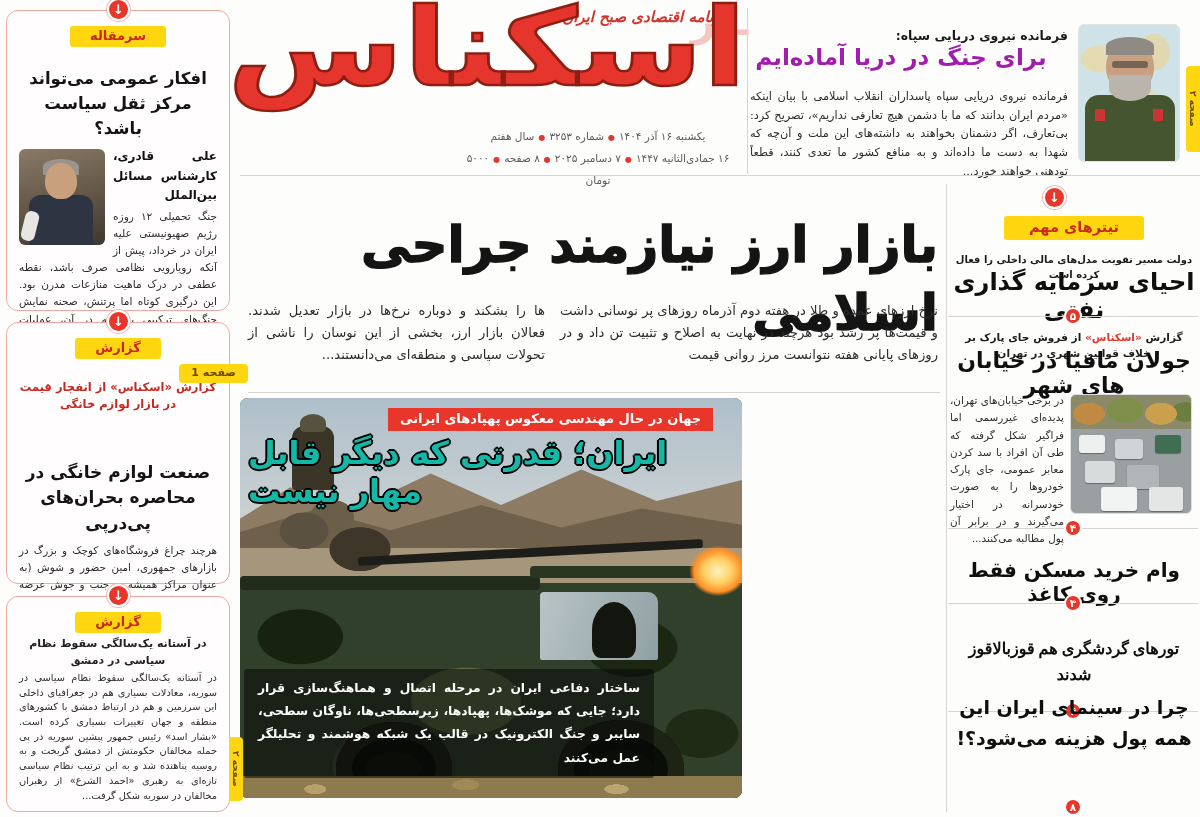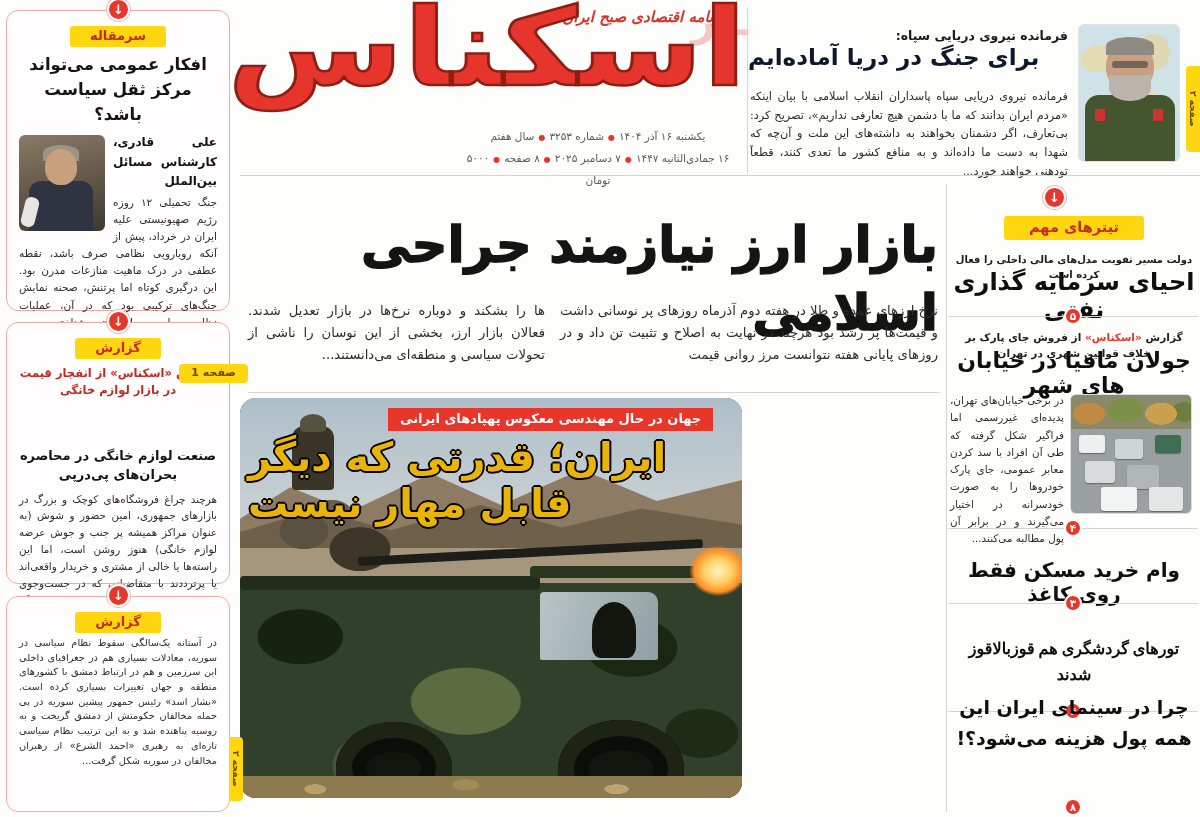--- a/index.html
+++ b/index.html
@@ -33,21 +33,21 @@
           justify-content:center; border:2px solid #fff; }
   .ytab { position:absolute; background:#ffd60f; color:#6b4a00; font-size:9px; font-weight:bold;
           writing-mode:vertical-rl; text-align:center; border-radius:4px 0 0 4px; padding:4px 2px;
           letter-spacing:1px; }
   .sq { font-size:8px; margin-left:4px; }
 
   
   .lbox { position:absolute; left:6px; width:224px; background:#fffdfd;
           border:1.5px solid #f0a9a2; border-radius:12px; padding:14px 12px 8px; }
   .lbox .circ { position:absolute; top:-13px; right:calc(50% - 12px); }
-  .lbox .tagwrap { text-align:center; margin-bottom:6px; }
+  .lbox .tagwrap { text-align:center; margin-bottom:20px; }
   .lkick { color:#c22a22; font-size:11.5px; font-weight:bold; text-align:center;
            line-height:1.5; margin-bottom:2px; }
   .lkickdark { color:#222; font-size:11px; font-weight:bold; text-align:center;
                line-height:1.5; margin-bottom:2px; }
   .lhead { color:#141414; font-size:16.5px; font-weight:bold; text-align:center;
            line-height:1.5; margin-bottom:6px; }
   .lbody { font-size:10.6px; color:#2b2b2b; line-height:1.62; text-align:justify; }
   .lauthor { display:block; font-size:12px; color:#111; margin-bottom:2px; }
   .lfoot { color:#e5352c; font-size:11px; font-weight:bold; text-align:center; margin-top:7px; }
 
@@ -60,22 +60,22 @@
   .edphoto .hair { top:10px; left:24px; width:36px; height:16px; border-radius:50% 50% 0 0;
                    background:#9b948c; }
   .edphoto .torso { top:46px; left:10px; width:64px; height:50px; border-radius:12px 12px 0 0;
                     background:#2e3442; }
   .edphoto .mic { top:62px; left:4px; width:14px; height:30px; border-radius:6px;
                   background:#e8e6e2; transform:rotate(14deg); }
 
   
   .navy-kick { position:absolute; top:28px; right:132px; font-size:12.5px; font-weight:bold;
                color:#1a1a1a; }
-  .navy-head { position:absolute; top:44px; right:132px; width:320px; font-size:23px;
-               font-weight:bold; color:#0f172a; text-align:left; }
+  .navy-head { position:absolute; top:44px; right:139px; width:320px; font-size:23px;
+               font-weight:bold; color:#a21caf; text-align:center; }
   .navy-body { position:absolute; top:88px; right:132px; width:318px; font-size:11.3px;
                color:#2b2b2b; line-height:1.65; text-align:justify; }
   .cmdphoto { position:absolute; top:24px; right:20px; width:102px; height:138px;
               background:#cfe2e8; border:1px solid #e2e2e2; }
   .cmdphoto .map { top:0; left:0; right:0; bottom:0; background:
       radial-gradient(30px 22px at 20% 25%, #e9daa6 0 60%, transparent 62%),
       radial-gradient(26px 30px at 75% 20%, #e4d6a2 0 60%, transparent 62%),
       radial-gradient(34px 20px at 60% 55%, #e9dcae 0 55%, transparent 60%); opacity:.8; }
   .cmdphoto .head { top:16px; left:27px; width:48px; height:52px; border-radius:48%;
                     background:#c89f80; }
@@ -96,21 +96,21 @@
   .main-head { position:absolute; top:212px; right:262px; width:688px; text-align:right;
                font-size:50px; font-weight:bold; color:#141414; -webkit-text-stroke:1.4px #141414;
                letter-spacing:-1px; line-height:1.35; }
   .main-body { position:absolute; top:300px; font-size:13.2px; color:#2b2b2b; line-height:1.68;
                text-align:justify; }
   .tab3 { position:absolute; top:364px; right:952px; writing-mode:horizontal-tb;
           border-radius:4px; padding:2px 12px 4px; font-size:11px; }
 
   
   .mphoto { position:absolute; top:398px; right:458px; width:502px; height:400px;
-            border-radius:16px; overflow:hidden; background:#3a4630; }
+            border-radius:8px; overflow:hidden; background:#3a4630; }
   .mphoto i { position:absolute; display:block; }
   .sky { top:0; left:0; right:0; height:128px; background:linear-gradient(#aebfca,#ccd2d3); }
   .mtn1 { top:42px; left:0; right:0; height:105px; background:#8d7c63;
           clip-path:polygon(0 75%,10% 45%,22% 68%,38% 32%,52% 62%,68% 28%,83% 58%,100% 38%,100% 100%,0 100%); }
   .mtn2 { top:80px; left:0; right:0; height:90px; background:#6f604b;
           clip-path:polygon(0 60%,15% 35%,30% 58%,48% 30%,64% 55%,80% 34%,100% 52%,100% 100%,0 100%); }
   .band { top:150px; left:0; right:0; height:50px; background:#a5967c; }
   .truck { top:185px; left:0; right:0; bottom:0; background:
       radial-gradient(70px 45px at 12% 25%, #18230f 0 60%, transparent 62%),
       radial-gradient(90px 55px at 45% 55%, #5c6b40 0 60%, transparent 62%),
@@ -139,22 +139,22 @@
   .wheel1 { bottom:-16px; left:96px; width:116px; height:92px; border-radius:50%; background:#11150d;
             box-shadow:inset 0 0 0 16px #1d2315, inset 0 0 0 30px #0b0e08; }
   .wheel2 { bottom:-20px; left:318px; width:126px; height:98px; border-radius:50%; background:#11150d;
             box-shadow:inset 0 0 0 16px #1d2315, inset 0 0 0 30px #0b0e08; }
   .grass { bottom:0; left:0; right:0; height:22px; background:
       radial-gradient(18px 8px at 15% 60%, #b7a06a 0 60%, transparent 62%),
       radial-gradient(22px 9px at 45% 40%, #a08a55 0 60%, transparent 62%),
       radial-gradient(20px 8px at 75% 60%, #baa470 0 60%, transparent 62%), #8d7a4e; }
   .redlabel { position:absolute; top:10px; left:148px; background:#e8362b; color:#fff;
               font-size:13px; font-weight:bold; padding:3px 12px 5px; }
-  .mhead { position:absolute; top:36px; left:8px; right:8px; text-align:left; color:#eab308;
-           font-size:40px; font-weight:bold; direction:rtl;
+  .mhead { position:absolute; top:36px; left:8px; right:8px; text-align:left; color:#14b8a6;
+           font-size:32px; font-weight:bold; direction:rtl;
            text-shadow:-2px 0 #000,2px 0 #000,0 -2px #000,0 2px #000,
                        -1px -1px #000,1px 1px #000,-1px 1px #000,1px -1px #000; }
   .mcap { position:absolute; bottom:20px; left:4px; right:88px; background:rgba(8,8,8,.55);
           color:#fff; font-size:12.3px; font-weight:bold; line-height:1.9; text-align:justify;
           padding:8px 14px; border-radius:3px; }
 
   
   .hl-arrow { position:absolute; top:186px; right:134px; }
   .hl-pill { position:absolute; top:216px; right:56px; width:140px; text-align:center;
              font-size:14.5px; padding:3px 0 5px; }
@@ -231,32 +231,33 @@
       <span class="sq">■</span><span>صفحه ۲ را بخوانید</span>
     </div>
   </section>
 
   <section class="lbox" style="top:322px; height:262px;">
     <div class="circ">
         <span>↓</span>
       </div>
     <div class="tagwrap"><span class="pill">گزارش</span></div>
     <div class="lkick">گزارش «اسکناس» از انفجار قیمت در بازار لوازم خانگی</div>
-    <h3 class="lhead" style="font-size:13px;margin-top:46px;">صنعت لوازم خانگی در محاصره بحران‌های پی‌درپی</h3>
+    <h3 class="lhead" style="font-size:17px;margin-top:46px;">صنعت لوازم خانگی در محاصره بحران‌های پی‌درپی</h3>
     <div class="lbody" style="font-size:10.4px;">هرچند چراغ فروشگاه‌های کوچک و بزرگ در بازارهای جمهوری، امین حضور و شوش (به عنوان مراکز همیشه پر جنب و جوش عرضه لوازم خانگی) هنوز روشن است، اما این راسته‌ها یا خالی از مشتری و خریدار واقعی‌اند یا پرترددند با متقاضیانی که در جست‌وجوی کالاهایی متناسب با قدرت جیبشان بازار را گز می‌کنند...</div>
     <div class="lfoot">
       <span class="sq">■</span><span>صفحه ۶ را بخوانید</span>
     </div>
   </section>
 
   <section class="lbox" style="top:596px; height:216px;">
     <div class="circ">
         <span>↓</span>
       </div>
     <div class="tagwrap" style="margin-bottom:3px;"><span class="pill">گزارش</span></div>
+    <div class="lkickdark">در آستانه یک‌سالگی سقوط نظام سیاسی در دمشق</div>
     <div class="lbody" style="font-size:9.8px; line-height:1.5;">در آستانه یک‌سالگی سقوط نظام سیاسی در سوریه، معادلات بسیاری هم در جغرافیای داخلی این سرزمین و هم در ارتباط دمشق با کشورهای منطقه و جهان تغییرات بسیاری کرده است. «بشار اسد» رئیس جمهور پیشین سوریه در پی حمله مخالفان حکومتش از دمشق گریخت و به روسیه پناهنده شد و به این ترتیب نظام سیاسی تازه‌ای به رهبری «احمد الشرع» از رهبران مخالفان در سوریه شکل گرفت...</div>
 
   </section>
 
   <h1 class="main-head">بازار ارز نیازمند جراحی اسلامی</h1>
   <div class="main-body" style="right:655px; width:297px;">ها را بشکند و دوباره نرخ‌ها در بازار تعدیل شدند. فعالان بازار ارز، بخشی از این نوسان را ناشی از تحولات سیاسی و منطقه‌ای می‌دانستند...</div>
   <div class="main-body" style="right:262px; width:378px;">نرخ ارزهای عمده و طلا در هفته دوم آذرماه روزهای پر نوسانی داشت و قیمت‌ها پر رشد بود هرچند در نهایت به اصلاح و تثبیت تن داد و در روزهای پایانی هفته نتوانست مرز روانی قیمت</div>
   <span class="ytab tab3">صفحه 1</span>
   <div class="hline" style="top:392px; right:260px; width:692px;"></div>
 
@@ -273,20 +274,21 @@
     <i class="mount"></i>
     <i class="gunner"></i>
     <i class="helmet"></i>
     <i class="gun"></i>
     <i class="flash"></i>
     <i class="wheel1"></i>
     <i class="wheel2"></i>
     <i class="grass"></i>
     <div class="redlabel">جهان در حال مهندسی معکوس پهپادهای ایرانی</div>
     <div class="mhead">ایران؛ قدرتی که دیگر قابل مهار نیست</div>
+    <div class="mcap">ساختار دفاعی ایران در مرحله اتصال و هماهنگ‌سازی قرار دارد؛ جایی که موشک‌ها، پهپادها، زیرسطحی‌ها، ناوگان سطحی، سایبر و جنگ الکترونیک در قالب یک شبکه هوشمند و تحلیلگر عمل می‌کنند</div>
   </figure>
   <div class="ytab" style="top:737px; right:957px; height:64px; border-radius:0 4px 4px 0;">صفحه ۲</div>
 
   <div class="vline" style="right:253px; top:184px; height:628px;"></div>
 
   <aside>
     <div class="circ hl-arrow">
         <span>↓</span>
       </div>
     <span class="pill hl-pill">تیترهای مهم</span>

